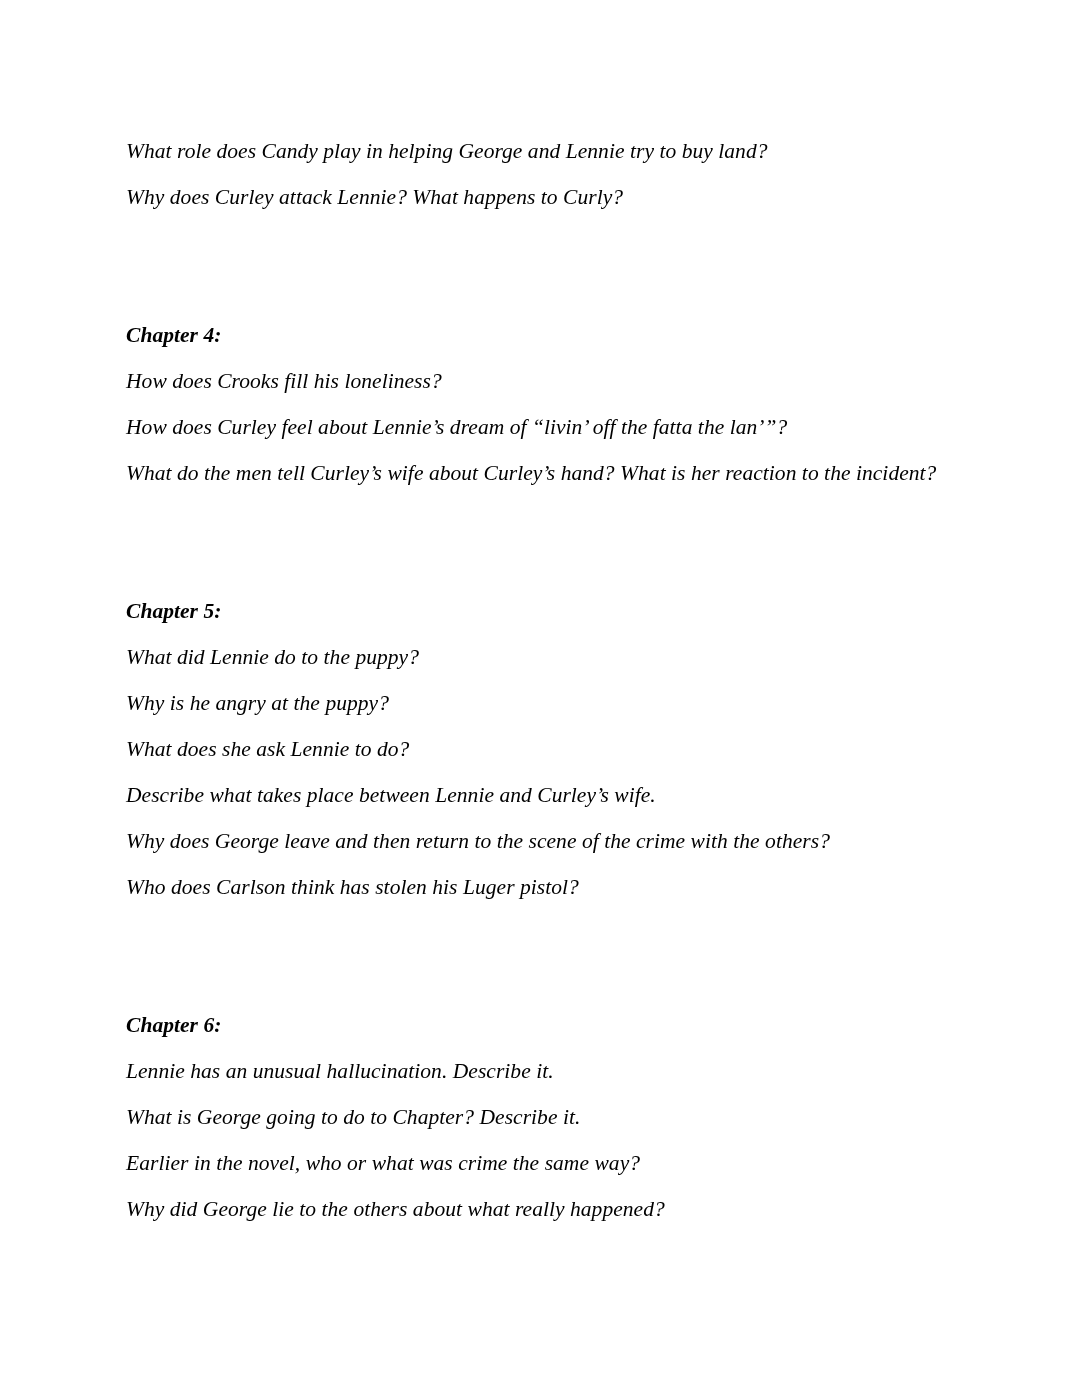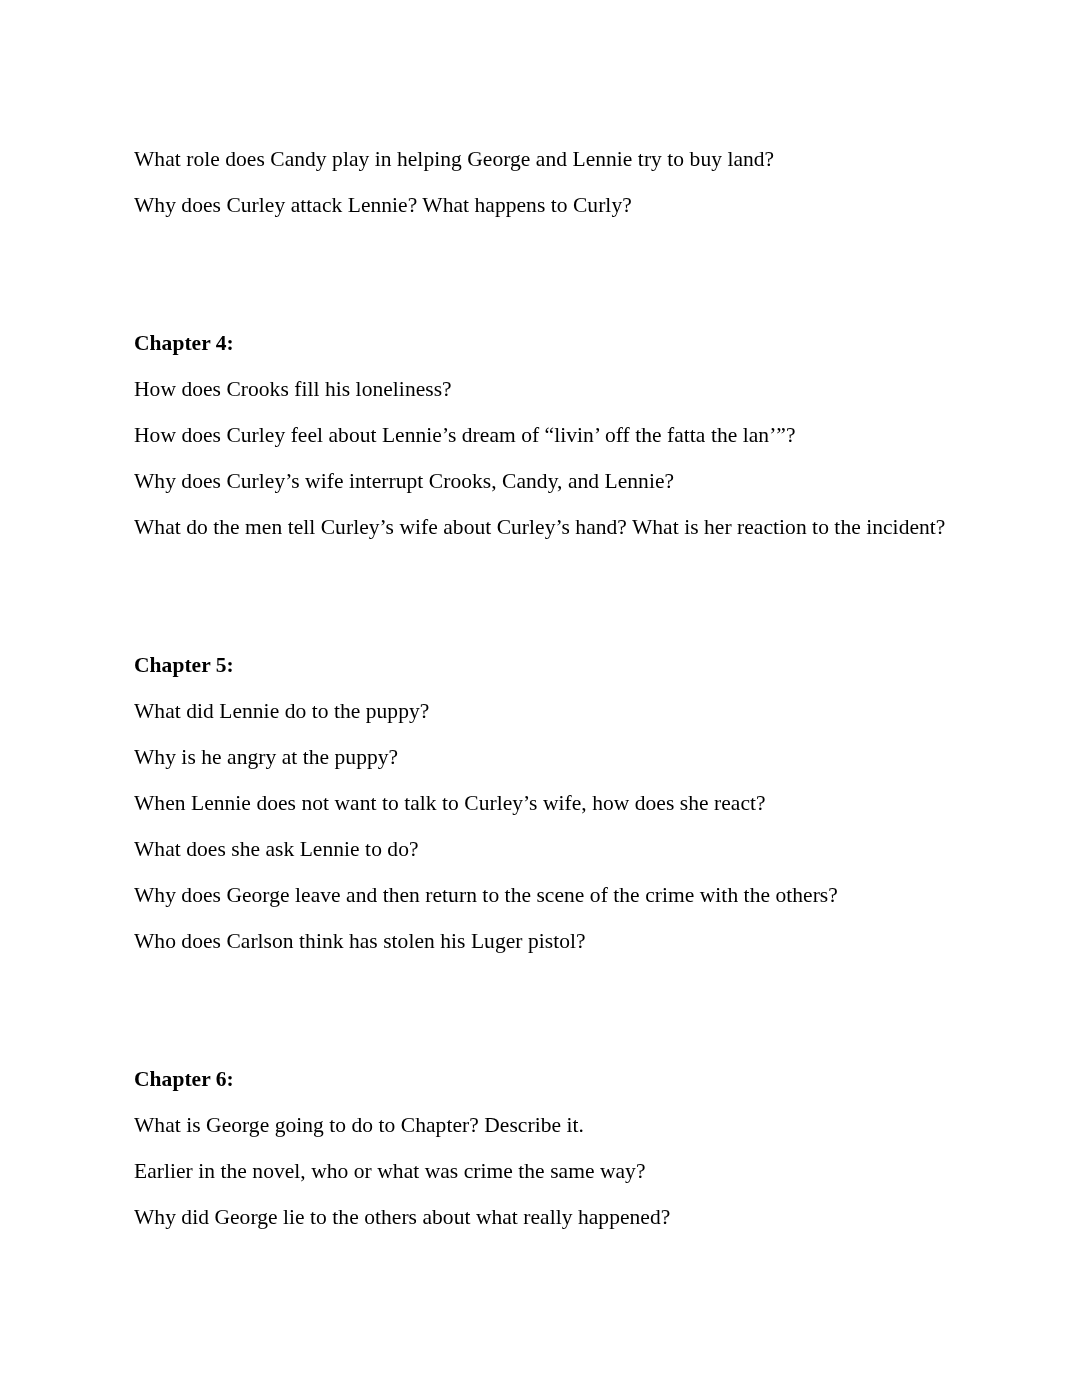--- a/index.html
+++ b/index.html
@@ -31,22 +31,23 @@
     font-size: 21.5px;
     line-height: 46px;
     letter-spacing: 0.05px;
     white-space: pre-wrap;
     color: #000000;
   }
   .line.heading {
     font-weight: bold;
   }
   .section {
-    margin: 8px;
+    margin: 0;
     padding: 0;
+    font-style: italic;
   }
   
   .section + .section {
     margin-top: 92px;
   }
 </style>
 </head>
 <body>
 
 <div class="page">
@@ -54,35 +55,35 @@
 
     <div class="section">
       <div class="line">What role does Candy play in helping George and Lennie try to buy land?</div>
       <div class="line">Why does Curley attack Lennie? What happens to Curly?</div>
     </div>
 
     <div class="section">
       <div class="line heading">Chapter 4:</div>
       <div class="line">How does Crooks fill his loneliness?</div>
       <div class="line">How does Curley feel about Lennie’s dream of “livin’ off the fatta the lan’”?</div>
-      <div class="line">Why does Curley’s wife interrupt Crooks, Candy, and Lennie?</div>
       <div class="line">What do the men tell Curley’s wife about Curley’s hand? What is her reaction to the incident?</div>
     </div>
 
     <div class="section">
       <div class="line heading">Chapter 5:</div>
       <div class="line">What did Lennie do to the puppy?</div>
       <div class="line">Why is he angry at the puppy?</div>
-      <div class="line">When Lennie does not want to talk to Curley’s wife, how does she react?</div>
       <div class="line">What does she ask Lennie to do?</div>
+      <div class="line">Describe what takes place between Lennie and Curley’s wife.</div>
       <div class="line">Why does George leave and then return to the scene of the crime with the others?</div>
       <div class="line">Who does Carlson think has stolen his Luger pistol?</div>
     </div>
 
     <div class="section">
       <div class="line heading">Chapter 6:</div>
+      <div class="line">Lennie has an unusual hallucination. Describe it.</div>
       <div class="line">What is George going to do to Chapter? Describe it.</div>
       <div class="line">Earlier in the novel, who or what was crime the same way?</div>
       <div class="line">Why did George lie to the others about what really happened?</div>
     </div>
 
   </div>
 </div>
 
 </body></html>

